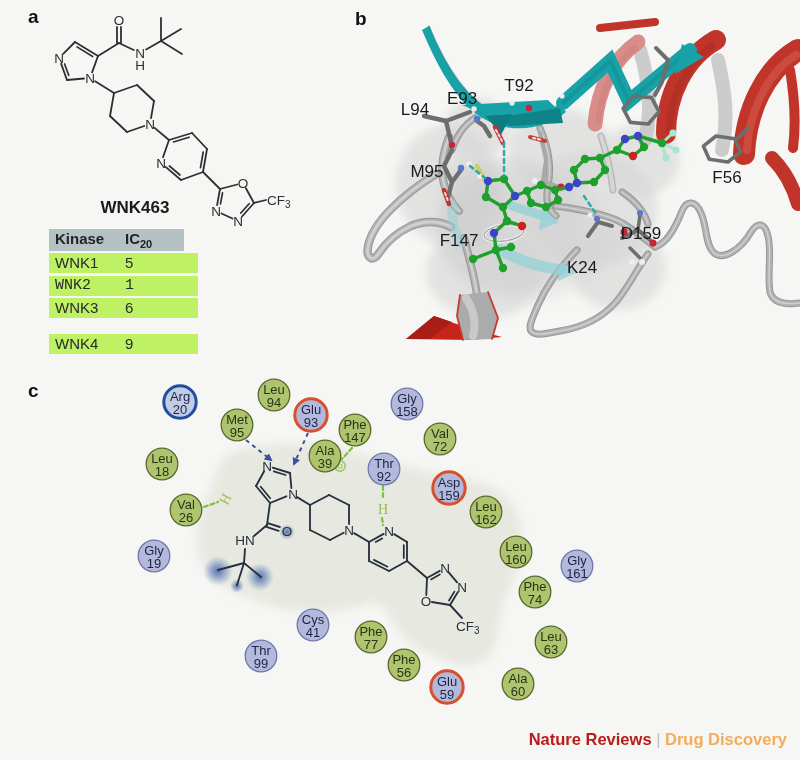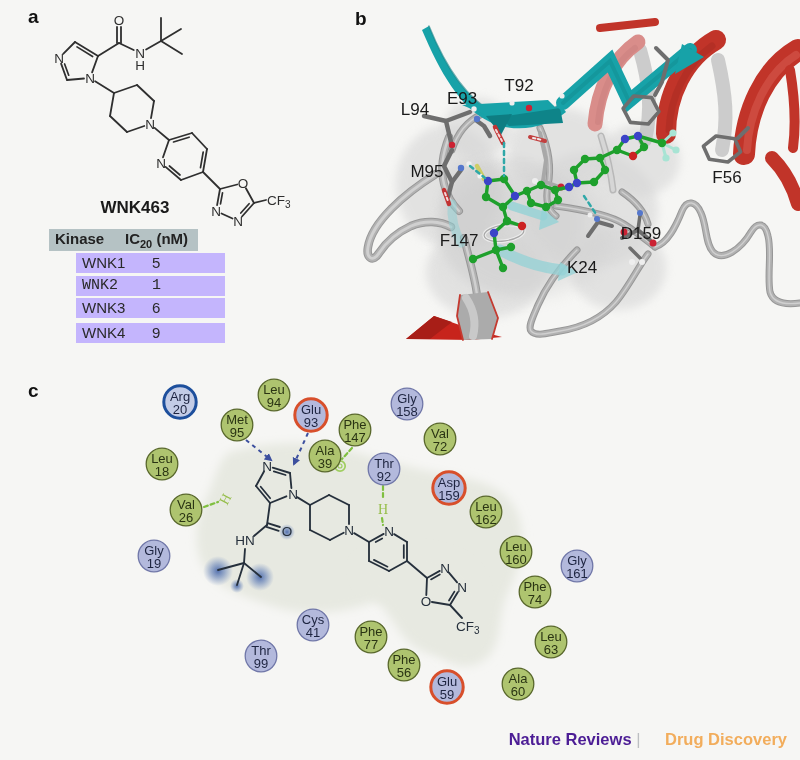--- a/index.html
+++ b/index.html
@@ -1,22 +1,22 @@
 <!DOCTYPE html>
 <html><head><meta charset="utf-8"><style>
 html,body{margin:0;padding:0;}
 body{width:800px;height:760px;background:#f6f6f4;font-family:"Liberation Sans",sans-serif;position:relative;overflow:hidden;}
 .pl{position:absolute;font-weight:bold;font-size:19px;color:#111;}
 .tbl{position:absolute;left:49px;top:229px;width:149px;font-size:15px;color:#2a2a2a;}
-.tr{position:absolute;left:0;width:149px;height:20px;background:#c4b5fd;margin-left:27px;}
+.tr{position:absolute;left:0;width:149px;height:20px;background:#bef264;}
 .tr span,.th span{position:absolute;top:1px;}
-.th{position:absolute;left:0;top:0;width:149px;height:21.5px;background:#b5c2c4;font-weight:bold;color:#222;}
+.th{position:absolute;left:0;top:0;width:135px;height:21.5px;background:#b5c2c4;font-weight:bold;color:#222;}
 .c1{left:6px;} .c2{left:76px;}
 .foot{position:absolute;top:730px;right:13px;font-size:16.5px;font-weight:bold;}
-.foot .g{color:#4c1d95;} .foot .s{color:#bcbfc2;font-weight:normal;} .foot .o{color:#f2ad5c;margin-left:20px;}
+.foot .g{color:#b91c1c;} .foot .s{color:#bcbfc2;font-weight:normal;} .foot .o{color:#f2ad5c;}
 </style></head>
 <body>
 <svg width="800" height="760" viewBox="0 0 800 760" style="position:absolute;left:0;top:0;">
 <defs>
 <filter id="blur5" x="-40%" y="-40%" width="180%" height="180%">
         <feGaussianBlur stdDeviation="5"></feGaussianBlur>
       </filter>
 <filter id="blur8" x="-40%" y="-40%" width="180%" height="180%">
         <feGaussianBlur stdDeviation="8"></feGaussianBlur>
       </filter>
@@ -437,17 +437,17 @@
       <span class="c2">5</span>
     </div>
  <div class="tr" style="top:46.5px;font-family:Liberation Mono, monospace;">
       <span class="c1">WNK2</span>
       <span class="c2">1</span>
     </div>
  <div class="tr" style="top:69px;">
       <span class="c1">WNK3</span>
       <span class="c2">6</span>
     </div>
- <div class="tr" style="top:94px;">
+ <div class="tr" style="top:105px;">
       <span class="c1">WNK4</span>
       <span class="c2">9</span>
     </div>
 </div>
 <div class="foot"><span class="g">Nature Reviews</span><span class="s"> | </span><span class="o">Drug Discovery</span></div>
 </body></html>

